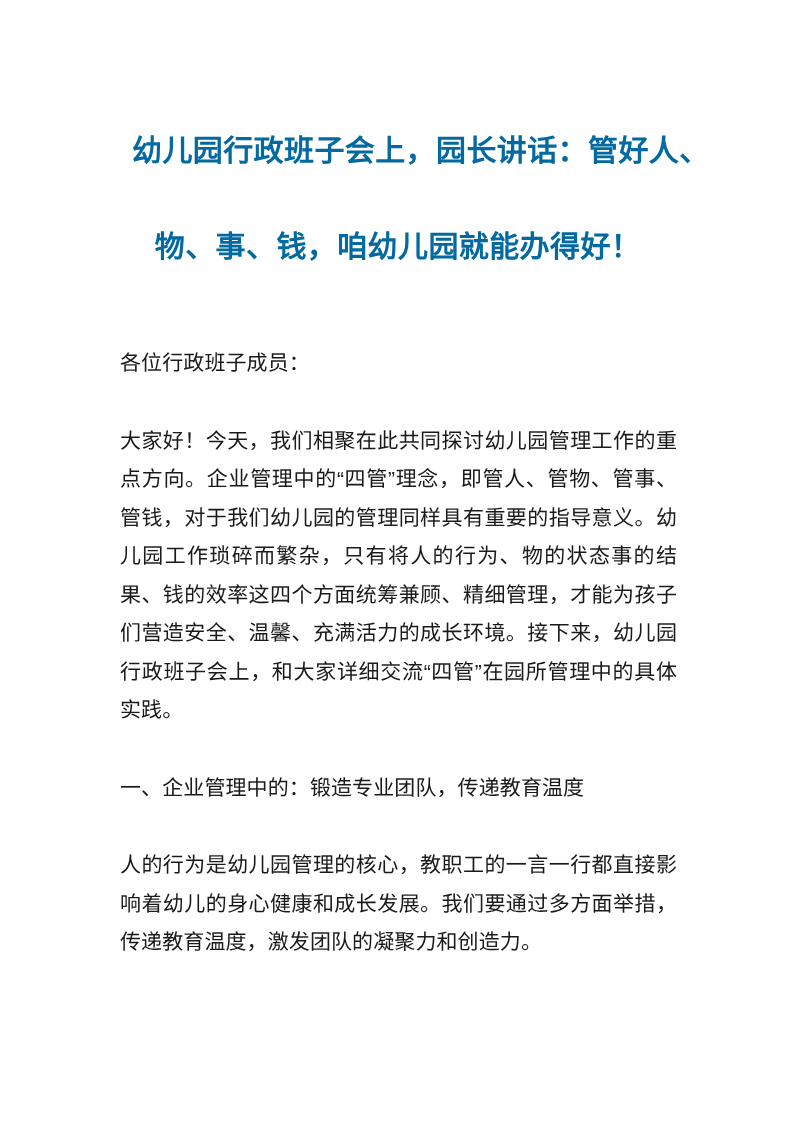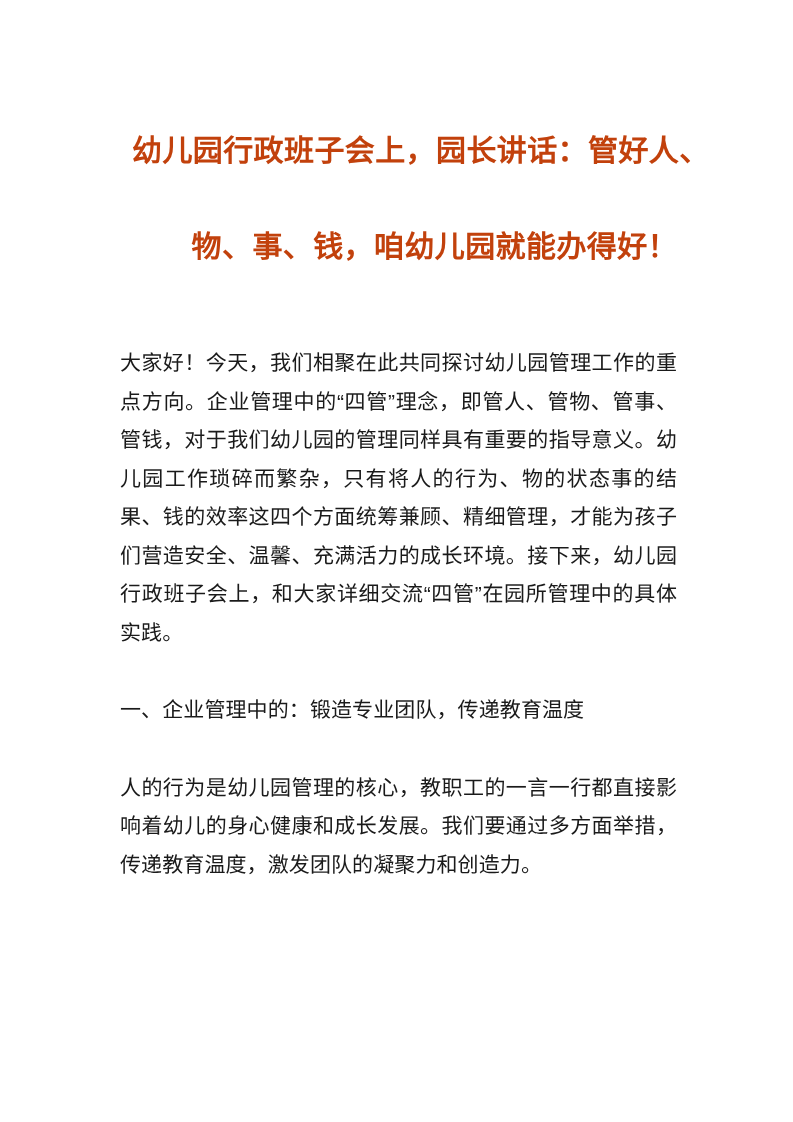--- a/index.html
+++ b/index.html
@@ -29,32 +29,32 @@
   .doc-title {
     position: absolute;
     left: 118px;
     top: 122px;
     width: 560px;
     text-align: center;
     font-size: 30px;
     font-weight: bold;
     line-height: 58px;
     letter-spacing: 0.4px;
-    color: #c2410c;
+    color: #0369a1;
   }
   .doc-title .title-line {
     display: block;
     white-space: nowrap;
   }
   .doc-title .title-line-1 {
     text-align: left;
     margin-left: 14px;
   }
   .doc-title .title-line-2 {
-    text-align: right;
+    text-align: center;
     margin-top: 38px;
   }
 
   
   .content {
     position: absolute;
     left: 120px;
     top: 344px;
     width: 557px;
   }
@@ -93,20 +93,21 @@
 
 <div class="page">
 
   <div class="doc-title">
     <span class="title-line title-line-1">幼儿园行政班子会上，园长讲话：管好人、</span>
     <span class="title-line title-line-2">物、事、钱，咱幼儿园就能办得好！</span>
   </div>
 
   <div class="content">
 
+    <p class="para salutation">各位行政班子成员：</p>
 
     <p class="para body-para">大家好！今天，我们相聚在此共同探讨幼儿园管理工作的重点方向。企业管理中的“四管”理念，即管人、管物、管事、管钱，对于我们幼儿园的管理同样具有重要的指导意义。幼儿园工作琐碎而繁杂，只有将人的行为、物的状态事的结果、钱的效率这四个方面统筹兼顾、精细管理，才能为孩子们营造安全、温馨、充满活力的成长环境。接下来，幼儿园行政班子会上，和大家详细交流“四管”在园所管理中的具体实践。</p>
 
     <p class="para section-heading">一、企业管理中的：锻造专业团队，传递教育温度</p>
 
     <p class="para body-para last">人的行为是幼儿园管理的核心，教职工的一言一行都直接影响着幼儿的身心健康和成长发展。我们要通过多方面举措，传递教育温度，激发团队的凝聚力和创造力。</p>
 
   </div>
 
 </div>

